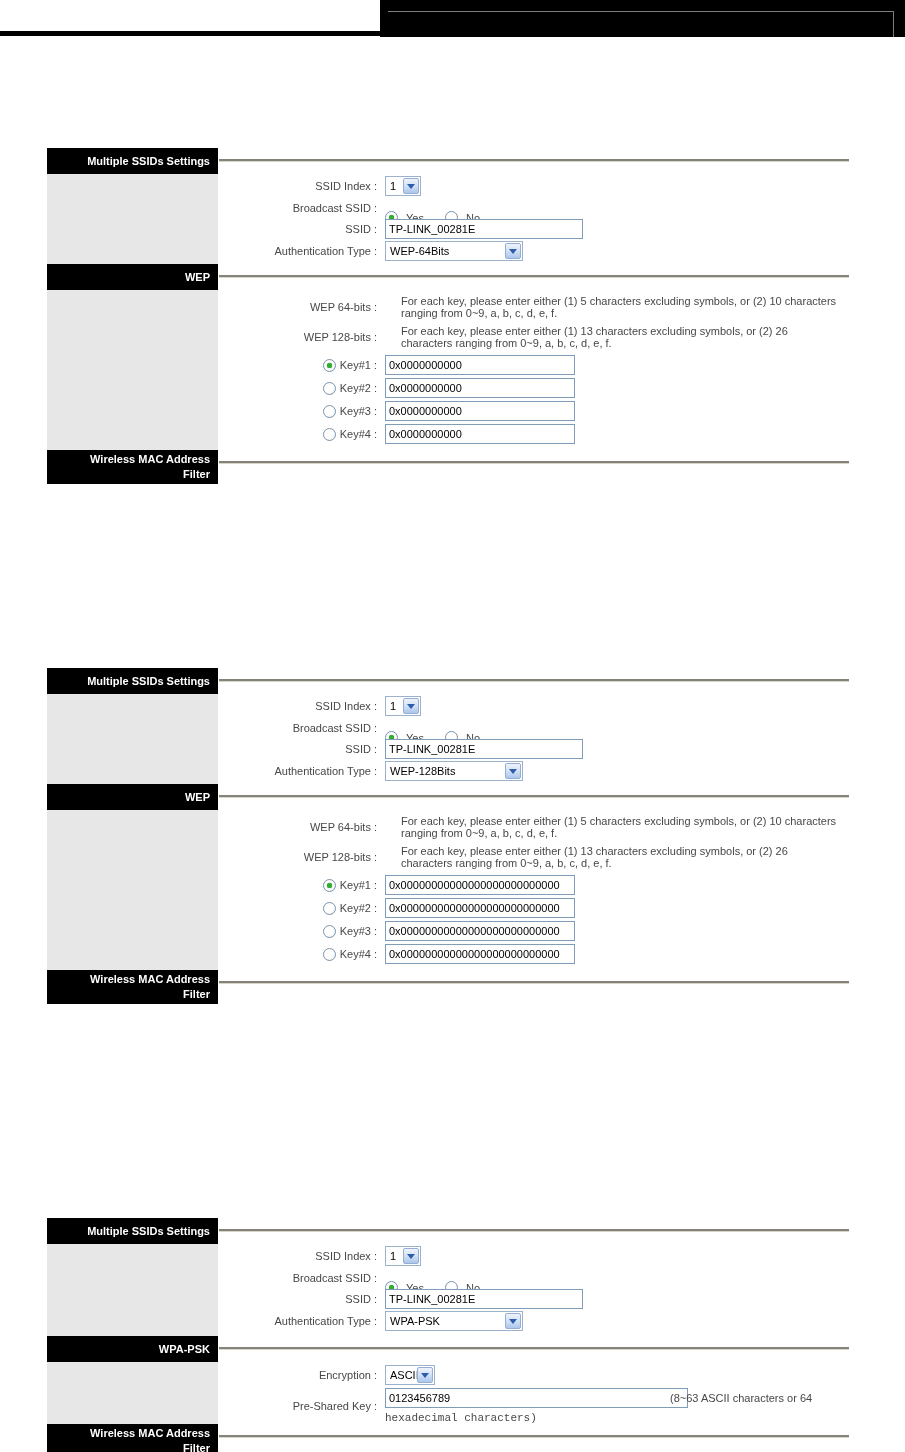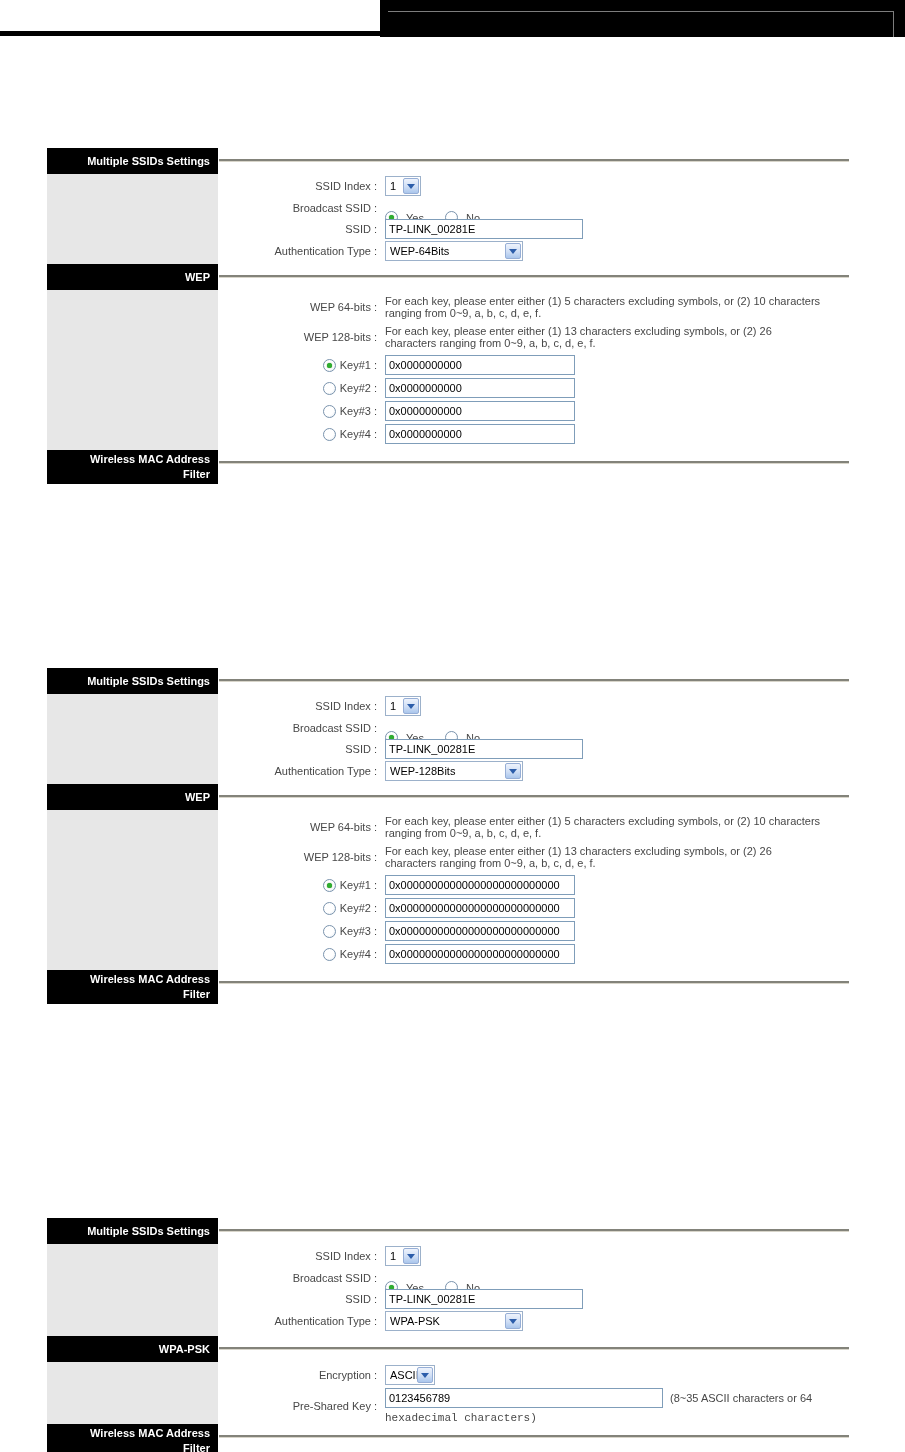--- a/index.html
+++ b/index.html
@@ -37,21 +37,21 @@
          border-left:4px solid transparent;border-right:4px solid transparent;border-top:5px solid #2c5daa;}
 
   .radio{box-sizing:border-box;display:inline-block;width:13px;height:13px;border-radius:50%;
          border:1px solid #7a93ad;background:radial-gradient(circle at 35% 35%,#ffffff 55%,#dde6ee 100%);
          position:relative;flex:0 0 auto;}
   .radio.sel::after{content:"";position:absolute;left:3px;top:3px;width:5px;height:5px;border-radius:50%;
          background:#2fae2f;box-shadow:0 0 1px #1d7a1d;}
   .radiorow{display:flex;align-items:flex-end;gap:8px;height:16px;color:#474747;margin-top:8px;}
   .keylbl{display:flex;align-items:center;justify-content:flex-end;gap:4px;}
 
-  .desc{position:absolute;left:338px;width:470px;line-height:12px;color:#474747;}
+  .desc{position:absolute;left:354px;width:470px;line-height:12px;color:#474747;}
   .note{position:absolute;line-height:16px;color:#474747;white-space:nowrap;}
 </style>
 </head>
 <body>
 
 <div id="page">
 
   <div class="topbar">
     <div class="topbar-hline"></div>
     <div class="topbar-vline"></div>
@@ -238,22 +238,22 @@
     <div class="shead single" style="top:118px;"><span>WPA-PSK</span></div>
     <div class="sep" style="top:129px;"></div>
 
     <div class="lbl" style="top:147px;">Encryption :</div>
     <div class="dd" style="left:338px;top:147px;width:50px;">
       <span class="ddtxt">ASCII</span>
       <span class="ddbtn"></span>
     </div>
 
     <div class="lbl flexc" style="top:170px;height:36px;">Pre-Shared Key :</div>
-    <input class="txt ctl" style="top: 170px; width: 278px;" value="0123456789">
-    <div class="note" style="left:623px;top:172px;">(8~35 ASCII characters or 64</div>
+    <input class="txt ctl" style="top: 170px; width: 303px;" value="0123456789">
+    <div class="note" style="left:623px;top:172px;">(8~63 ASCII characters or 64</div>
     <div class="note" style="left:338px;top:192px;font-family:Liberation Mono, monospace;">hexadecimal characters)</div>
 
     <div class="shead double" style="top:206px;">
       <div>Wireless MAC Address</div>
       <div>Filter</div>
     </div>
     <div class="sep" style="top:217px;"></div>
   </div>
 
 </div>

